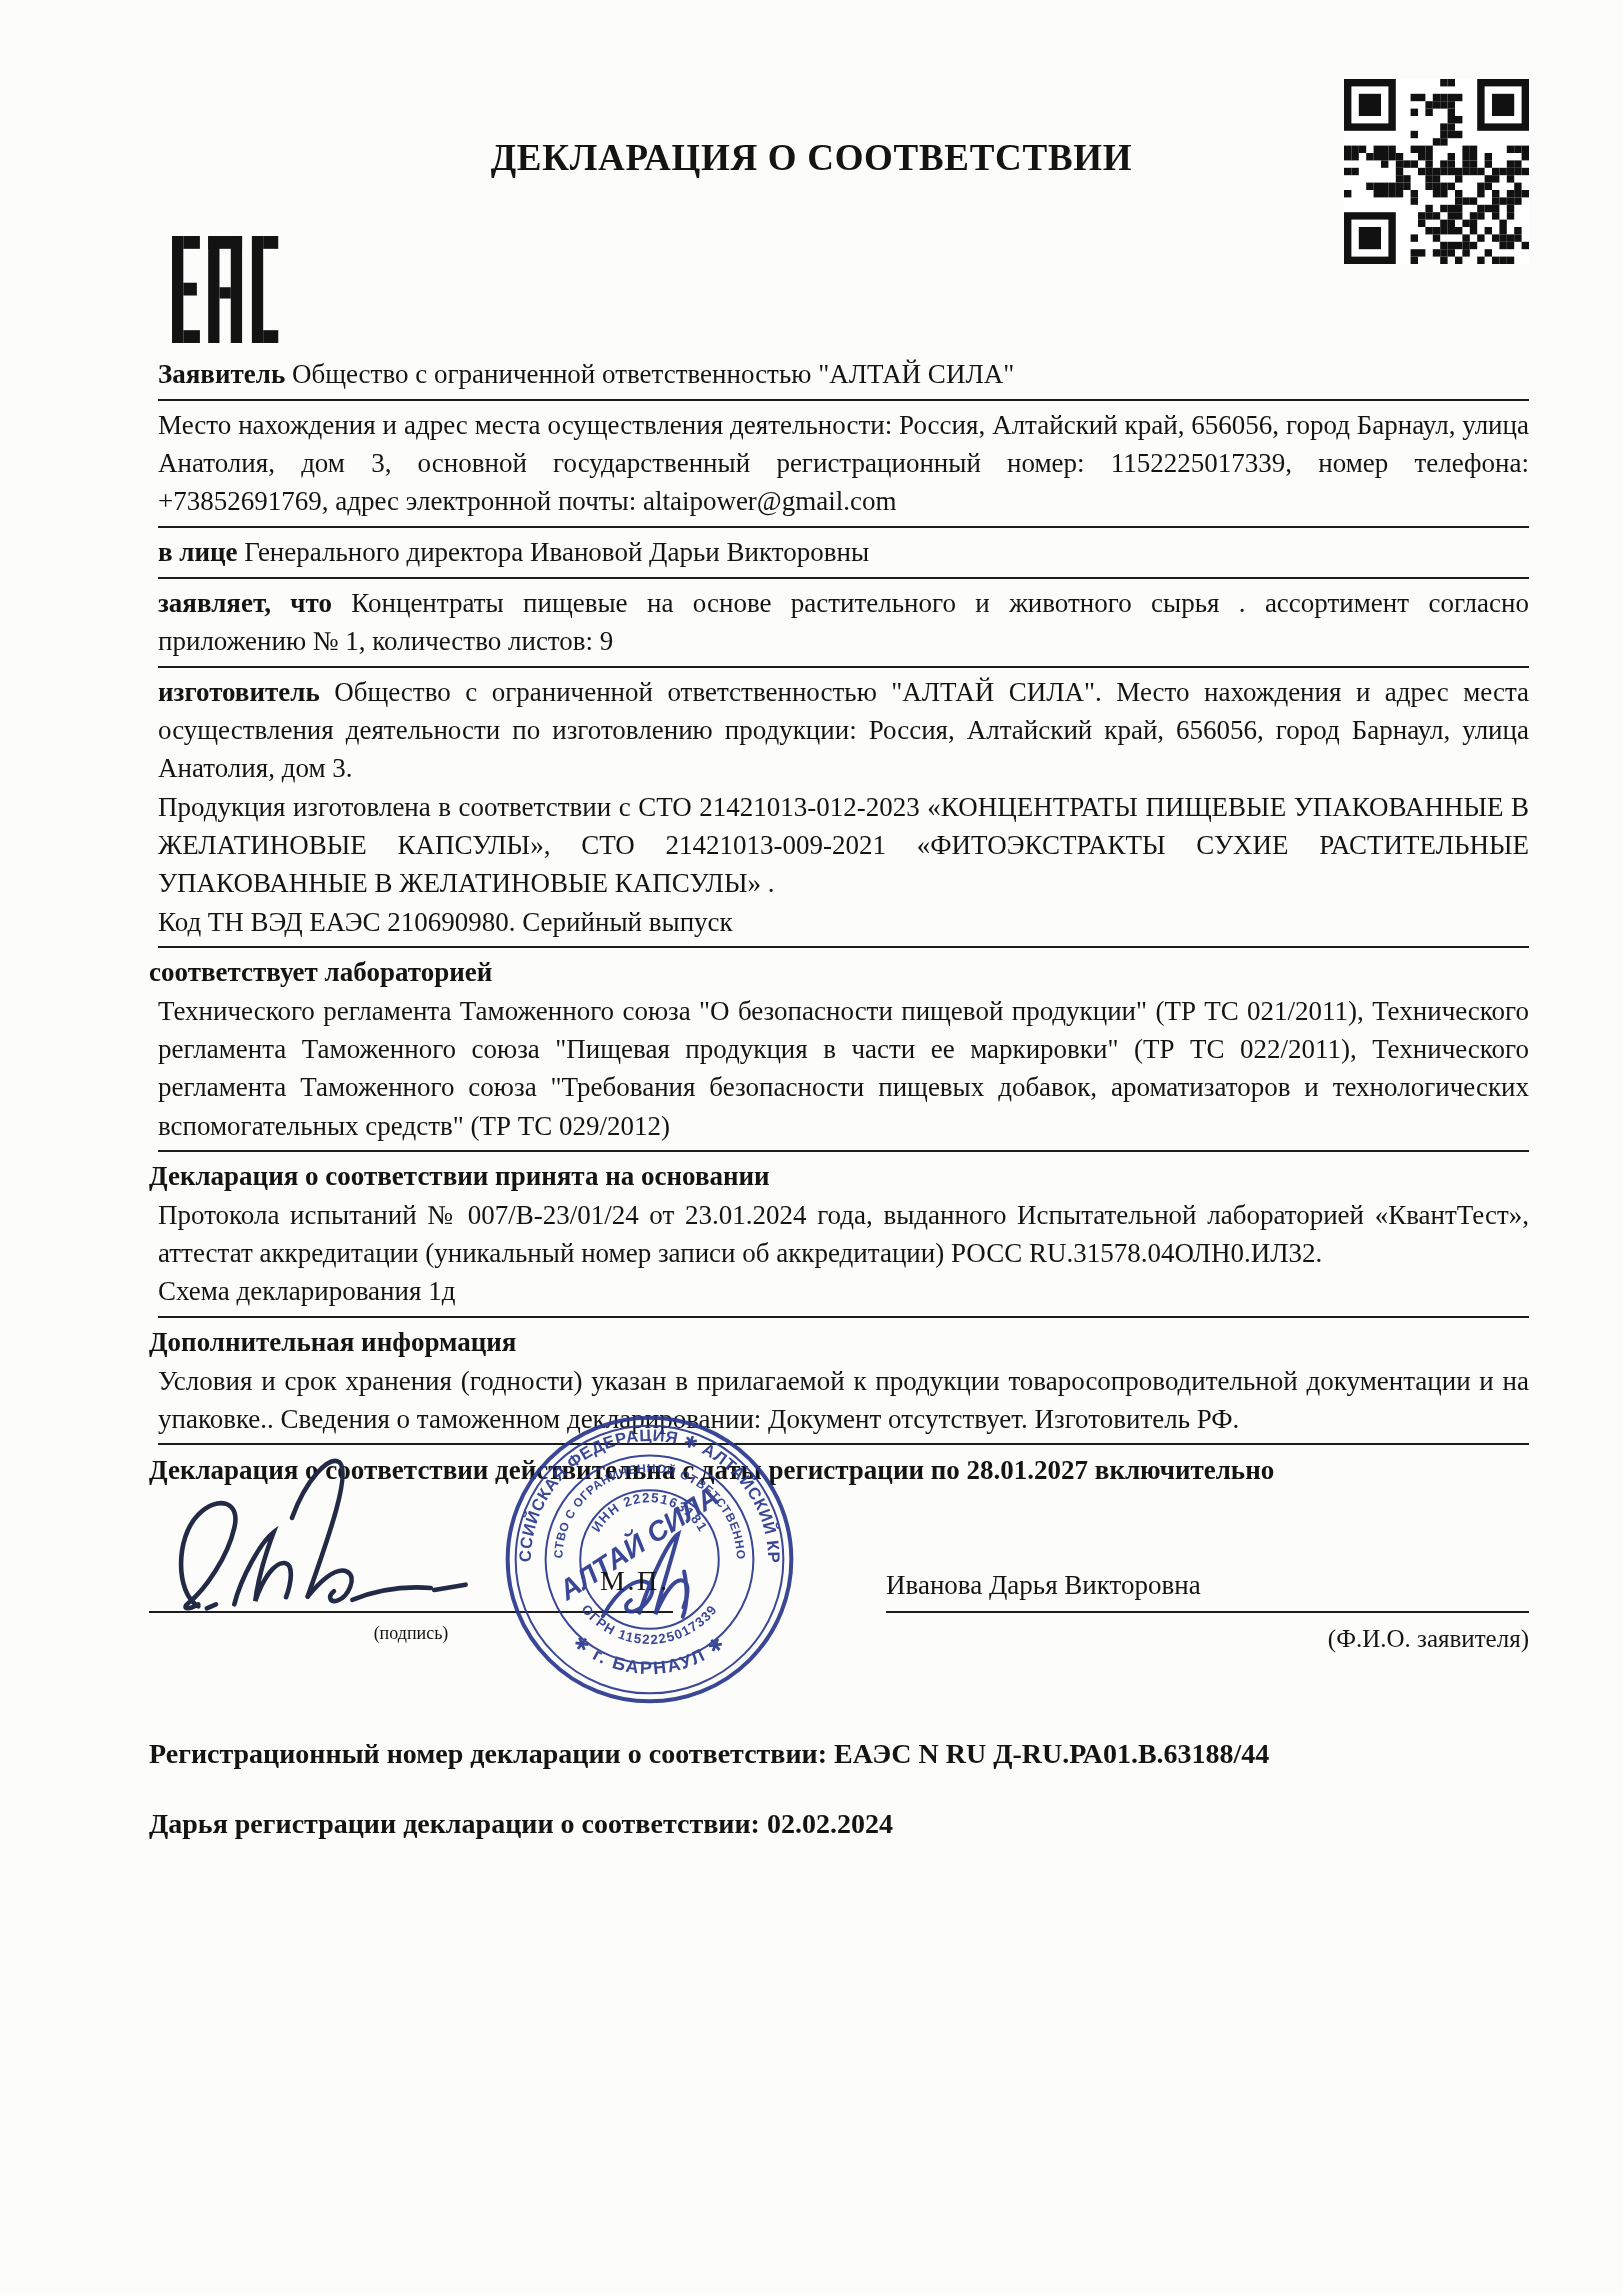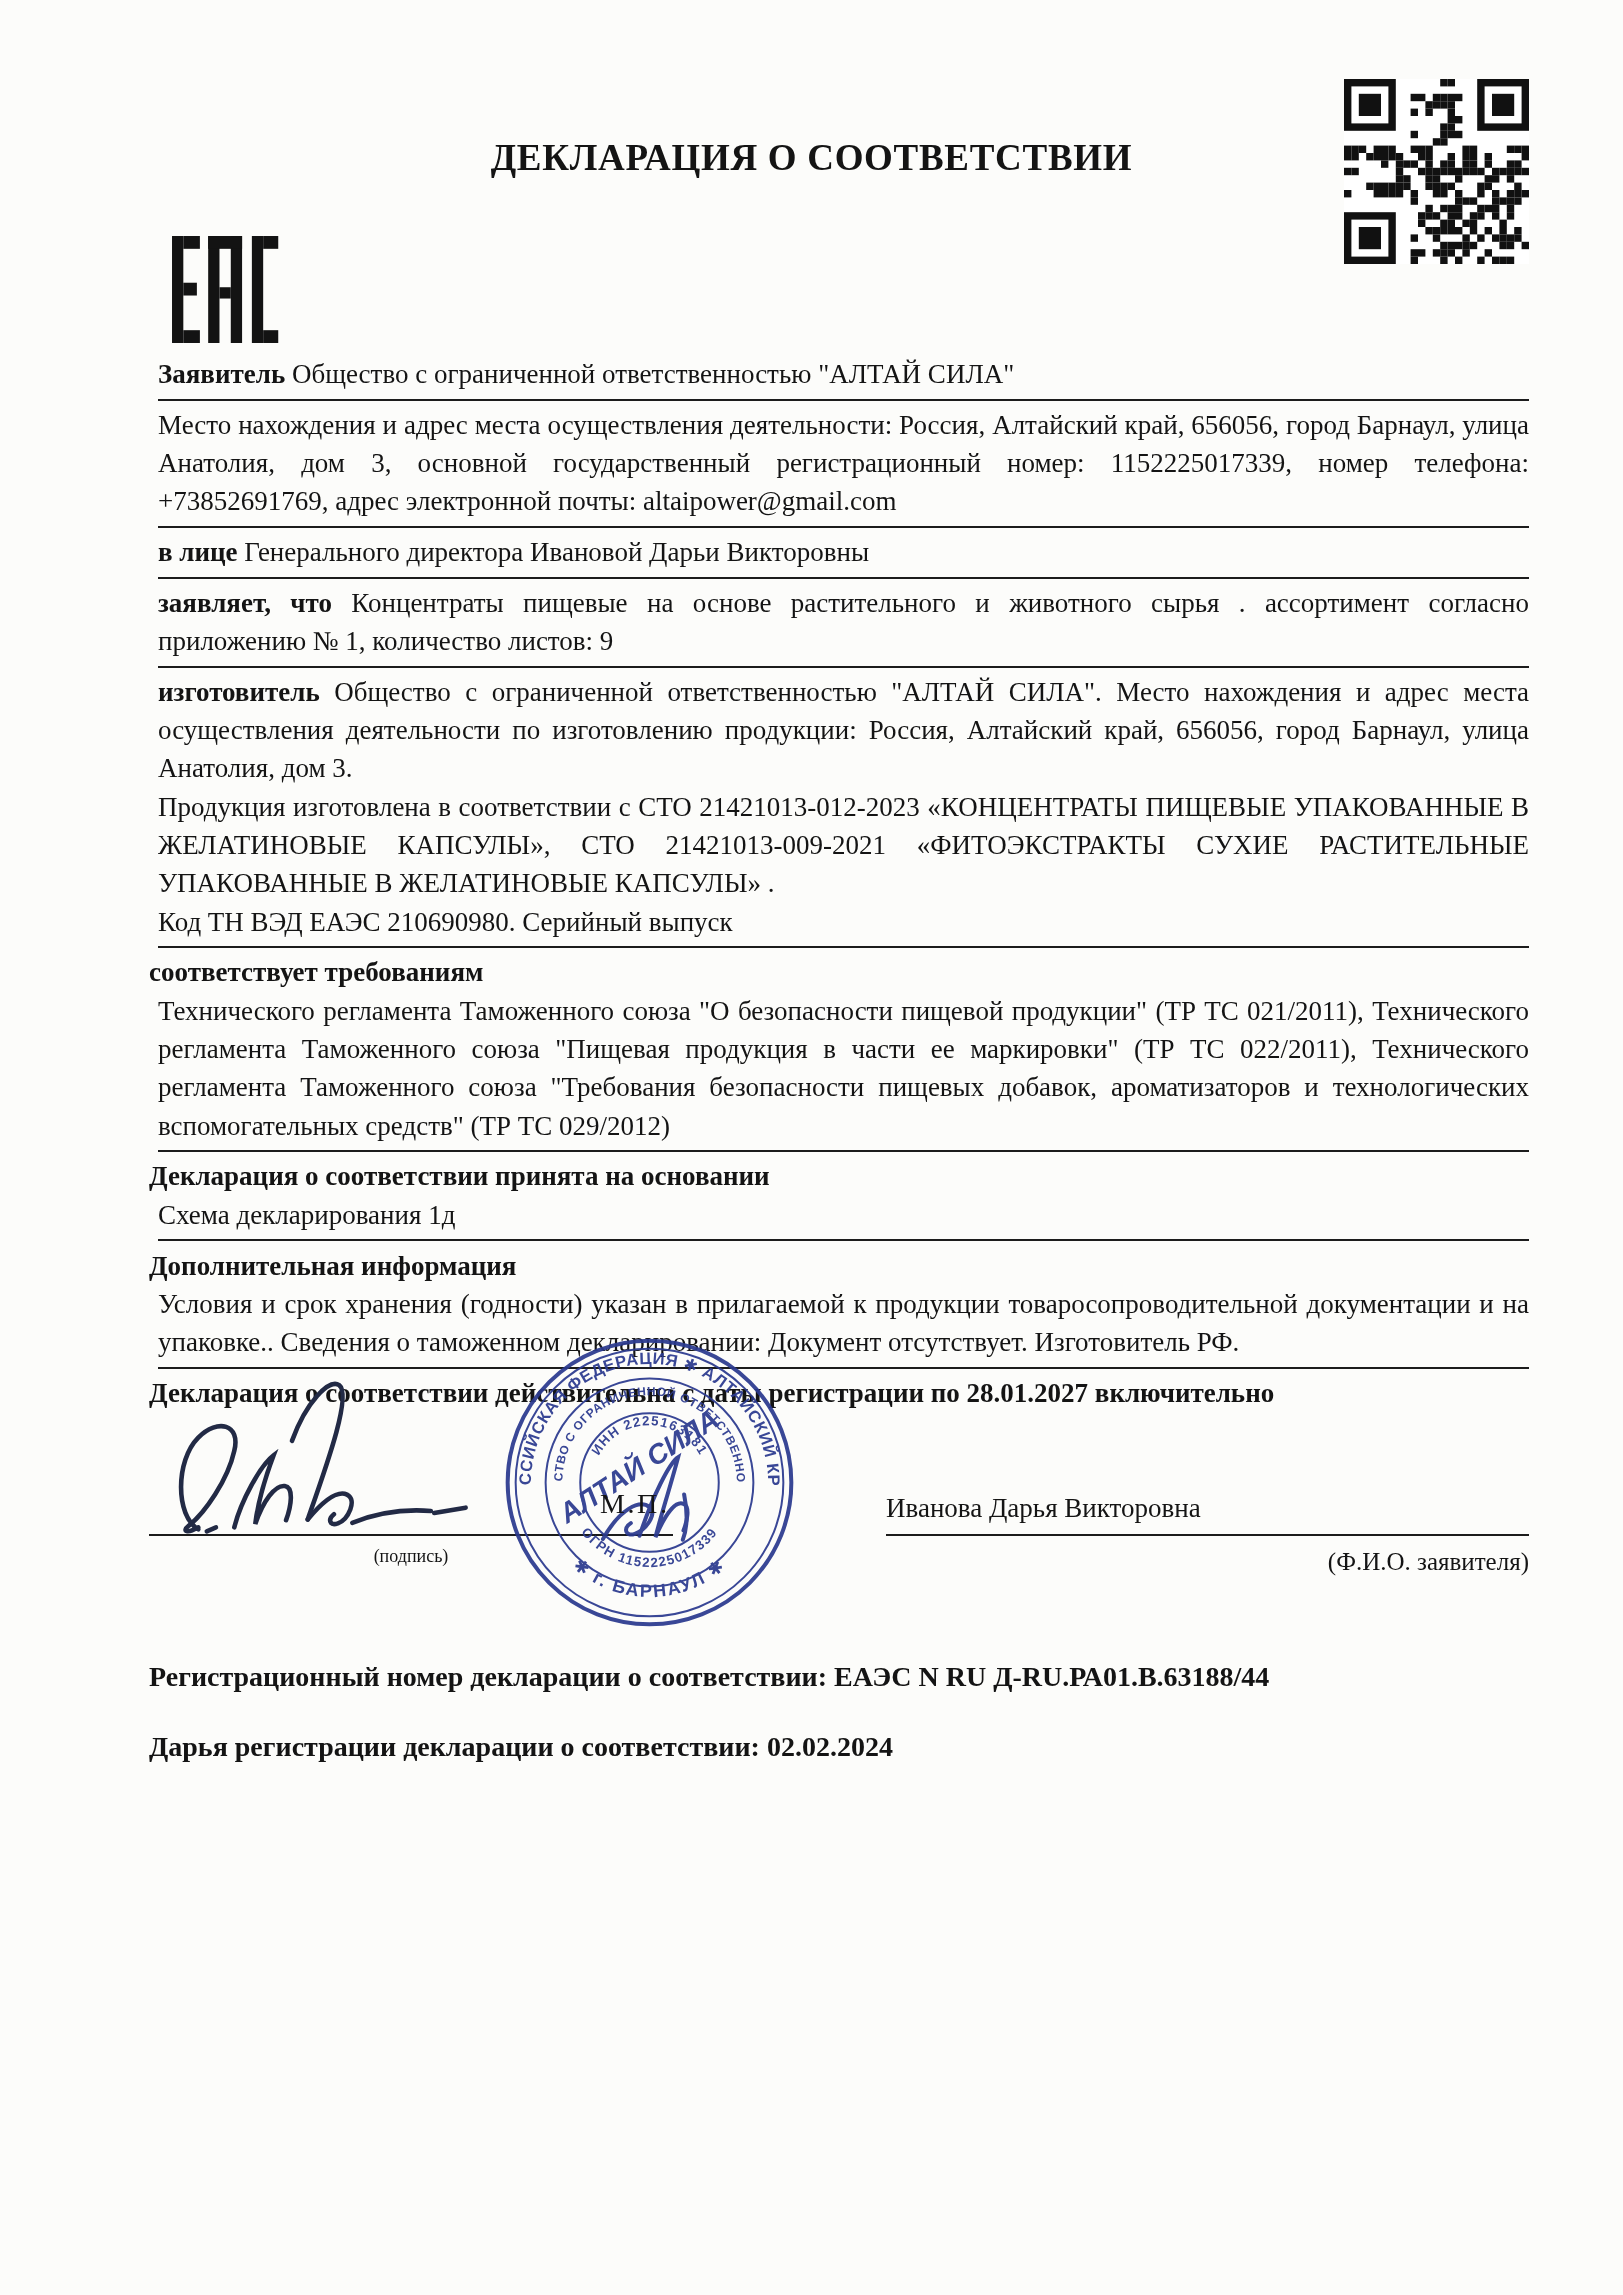--- a/index.html
+++ b/index.html
@@ -287,29 +287,30 @@
         <span>Концентраты пищевые на основе растительного и животного сырья . ассортимент согласно приложению № 1, количество листов: 9</span></p>
     </div>
 
     <div class="block">
       <p class="just"><span class="lbl">изготовитель</span>
         <span>Общество с ограниченной ответственностью "АЛТАЙ СИЛА". Место нахождения и адрес места осуществления деятельности по изготовлению продукции: Россия, Алтайский край, 656056, город Барнаул, улица Анатолия, дом 3.</span></p>
       <p class="just">Продукция изготовлена в соответствии с СТО 21421013-012-2023 «КОНЦЕНТРАТЫ ПИЩЕВЫЕ УПАКОВАННЫЕ В ЖЕЛАТИНОВЫЕ КАПСУЛЫ», СТО 21421013-009-2021 «ФИТОЭКСТРАКТЫ СУХИЕ РАСТИТЕЛЬНЫЕ УПАКОВАННЫЕ В ЖЕЛАТИНОВЫЕ КАПСУЛЫ» .</p>
       <p>Код ТН ВЭД ЕАЭС 210690980. Серийный выпуск</p>
     </div>
 
-    <p class="head">соответствует требованиям</p>
+    <p class="head">соответствует лабораторией</p>
 
     <div class="block">
       <p class="just">Технического регламента Таможенного союза "О безопасности пищевой продукции" (ТР ТС 021/2011), Технического регламента Таможенного союза "Пищевая продукция в части ее маркировки" (ТР ТС 022/2011), Технического регламента Таможенного союза "Требования безопасности пищевых добавок, ароматизаторов и технологических вспомогательных средств" (ТР ТС 029/2012)</p>
     </div>
 
     <p class="head">Декларация о соответствии принята на основании</p>
 
     <div class="block">
+      <p class="just">Протокола испытаний № 007/В-23/01/24 от 23.01.2024 года, выданного Испытательной лабораторией «КвантТест», аттестат аккредитации (уникальный номер записи об аккредитации) РОСС RU.31578.04ОЛН0.ИЛ32.</p>
       <p>Схема декларирования 1д</p>
     </div>
 
     <p class="head">Дополнительная информация</p>
 
     <div class="block">
       <p class="just">Условия и срок хранения (годности) указан в прилагаемой к продукции товаросопроводительной документации и на упаковке.. Сведения о таможенном декларировании: Документ отсутствует. Изготовитель РФ.</p>
     </div>
 
     <p class="validity">Декларация о соответствии действительна с даты регистрации по 28.01.2027 включительно</p>

